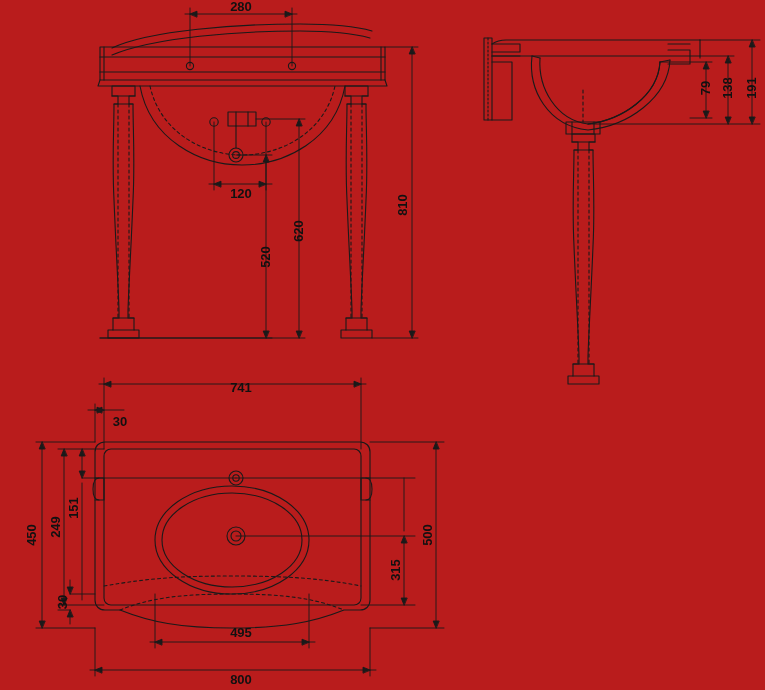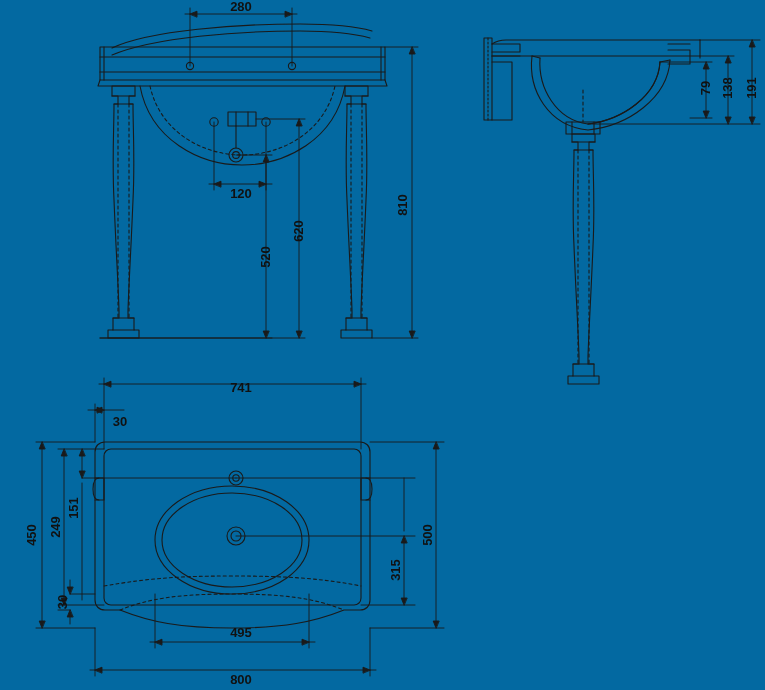--- a/index.html
+++ b/index.html
@@ -1,17 +1,17 @@
 <!DOCTYPE html>
 <html><head>
 <meta charset="utf-8">
 <style>
   html,body{margin:0;padding:0;background:#ffffff;}
   body{width:765px;height:690px;font-family:"Liberation Sans",sans-serif;}
-  #sheet{position:relative;width:765px;height:690px;overflow:hidden;background:#0369a1;}
+  #sheet{position:relative;width:765px;height:690px;overflow:hidden;background:#b91c1c;}
   svg{display:block;}
   .dimtext{font-family:"Liberation Sans",sans-serif;font-size:13px;font-weight:bold;fill:#111;}
 </style>
 </head>
 <body>
 
 <div id="sheet">
 <svg width="765" height="690" viewBox="0 0 765 690">
   <g fill="none" stroke="#1a1a1a" stroke-width="1.1" stroke-linecap="round" stroke-linejoin="round">
 

